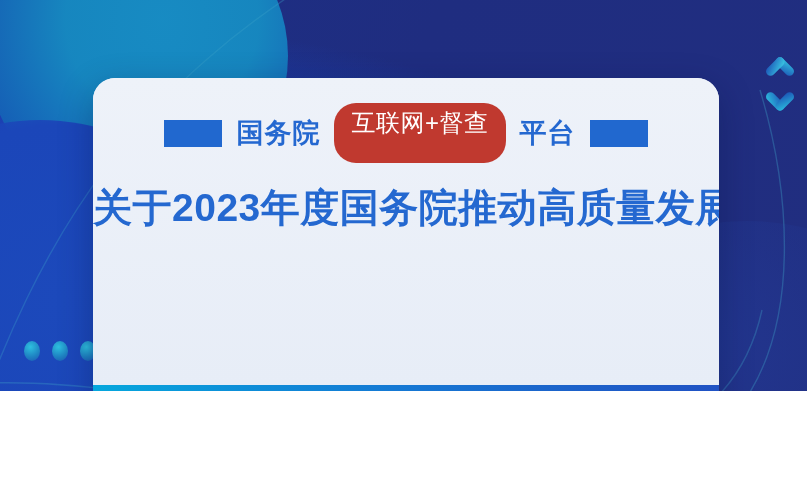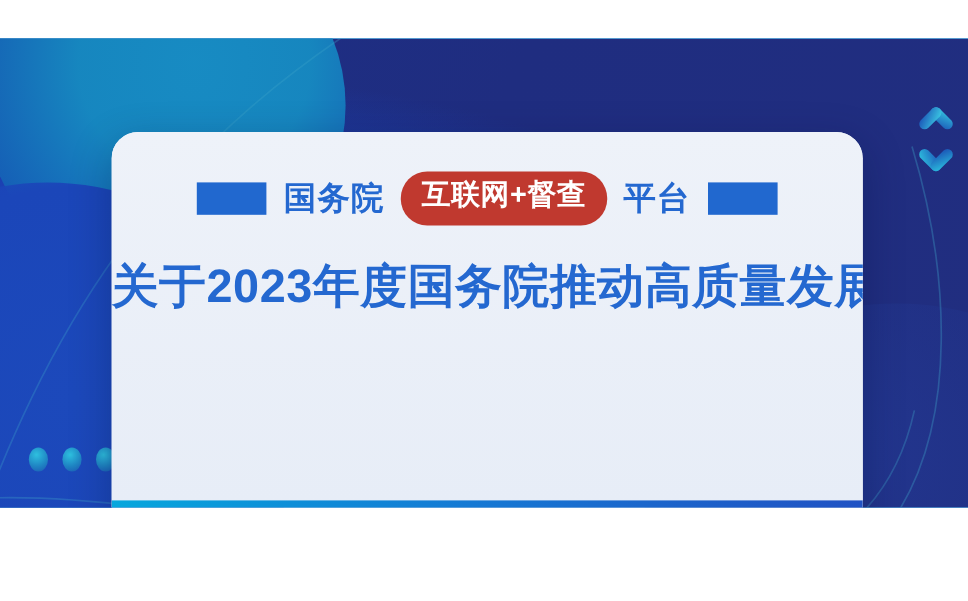--- a/index.html
+++ b/index.html
@@ -5,23 +5,22 @@
   * { margin:0; padding:0; box-sizing:border-box; }
   html, body {
     width:807px; height:501px;
     overflow:hidden;
     font-family:"Liberation Sans","DejaVu Sans",sans-serif;
   }
 
   #stage {
     position:relative;
     width:807px; height:391px;
-    background:#0ea5e9;
+    background:#6d28d9;
     overflow:hidden;
-    margin-top:32px;
   }
 
   
   .bg-base {
     position:absolute; inset:0;
     background:
       radial-gradient(120% 90% at 8% 62%, #1b44bb 0%, #1b44bb 30%, rgba(27,68,187,0) 62%),
       linear-gradient(115deg,#1d2f86 0%,#1f2d80 45%,#212e80 100%);
   }
   .bg-teal-circle {
@@ -115,23 +114,23 @@
     font-weight:bold;
     color:#2468d0;
     letter-spacing:1px;
     line-height:1;
     white-space:nowrap;
   }
   .hdr-badge {
     background:#c0392f;
     color:#ffffff;
     font-size:24px;
-    font-weight:bold;
+    font-weight:normal;
     line-height:1;
-    padding:8px 17px 13px;
+    padding:8px 17px 28px;
     border-radius:22px;
     white-space:nowrap;
     letter-spacing:.5px;
   }
 
   
   .title-block {
     position:absolute;
     left:0; right:0; top:110px;
     text-align:center;

